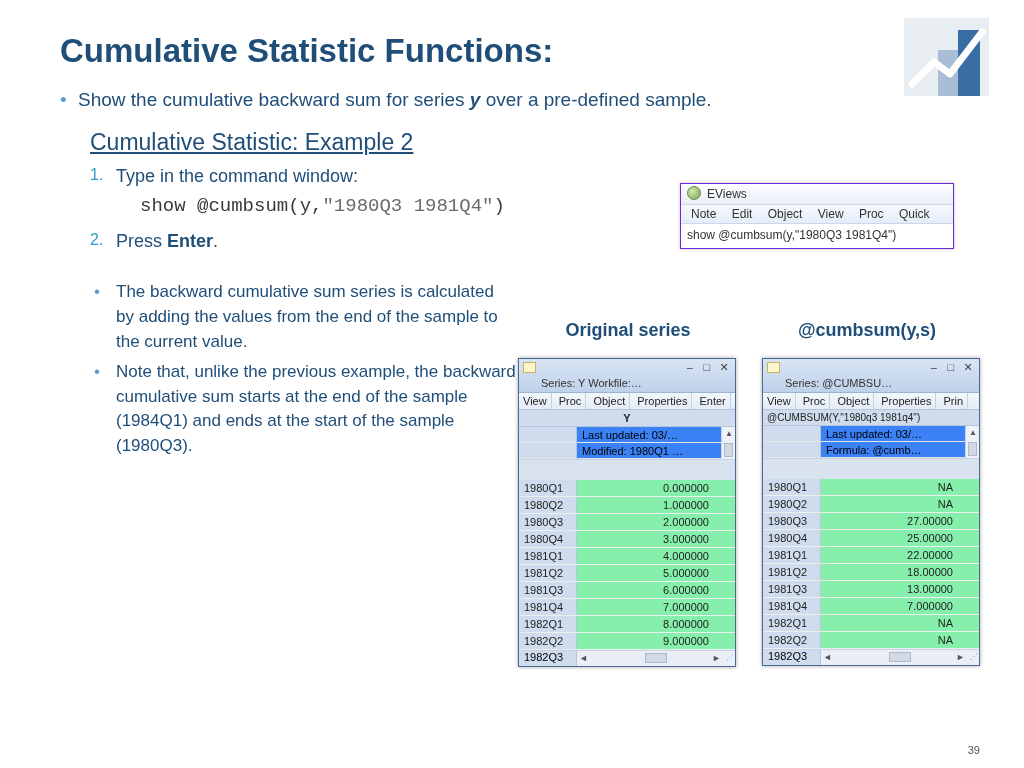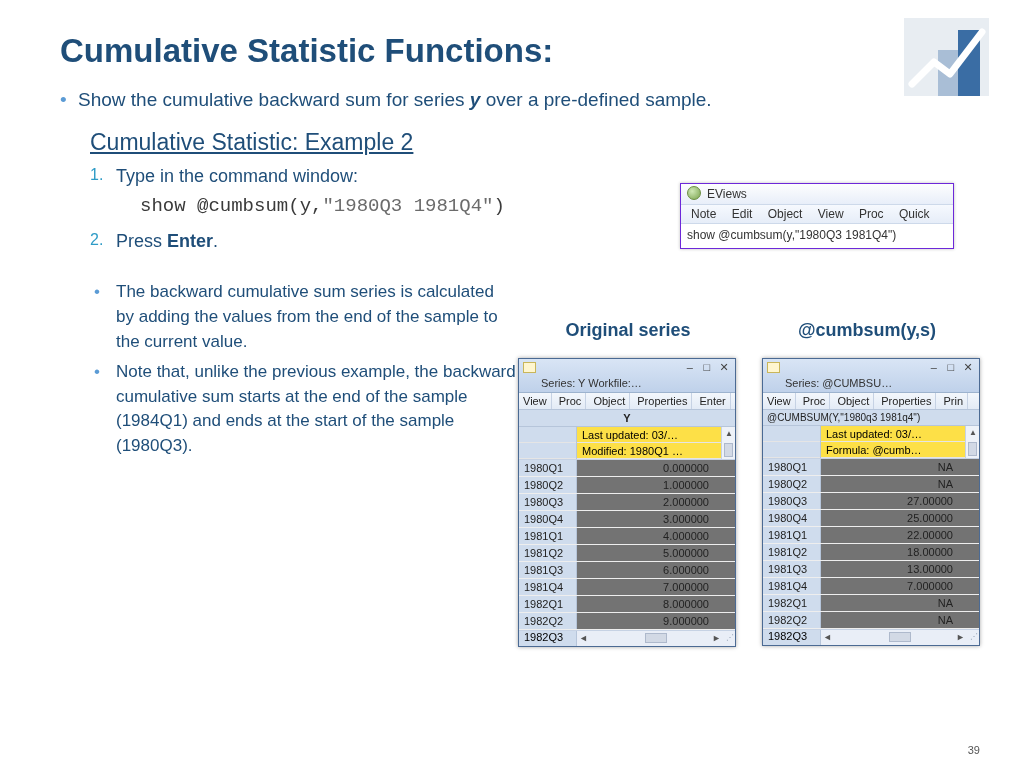--- a/index.html
+++ b/index.html
@@ -154,26 +154,26 @@
     font-size:11px;
     padding:2px;
     border-bottom:1px solid #b6c5da;
   }
   .sw-meta {
     display:flex;
     font-size:11px;
     border-bottom:1px solid #c6d2e4;
   }
   .sw-meta .lcol { width:58px; background:#cfdced; border-right:1px solid #b6c5da; }
-  .sw-meta .rcol { flex:1; background:#fde047; }
+  .sw-meta .rcol { flex:1; background:#3b82f6; }
   .sw-meta .line { height:16px; line-height:16px; padding:0 5px; border-bottom:1px solid #e5e5e5; overflow:hidden; white-space:nowrap; }
   .sw-scroll-ind { width:14px; background:#eef2f8; border-left:1px solid #c6d2e4; position:relative;}
   .sw-scroll-ind .up { position:absolute; top:2px; left:3px; font-size:8px; color:#555;}
   .sw-scroll-ind .thumb { position:absolute; top:16px; left:2px; width:9px; height:14px; background:#d2d9e5; border:1px solid #aeb9cc;}
-  .sw-table { background:#737373; }
+  .sw-table { background:#86efac;margin-top:20px; }
   .sw-row { display:flex; height:17px; line-height:17px; font-size:11px; border-bottom:1px solid #eee; }
   .sw-row .date { width:58px; background:#cfdced; border-right:1px solid #b6c5da; padding-left:5px; color:#222;}
   .sw-row .val { flex:1; text-align:right; padding-right:26px; color:#222;}
   .sw-footer {
     display:flex; height:16px; background:#e9eef7; border-top:1px solid #c6d2e4;
   }
   .sw-footer .date { width:58px; background:#cfdced; border-right:1px solid #b6c5da; padding-left:5px; font-size:11px;}
   .sw-footer .hscroll { flex:1; position:relative;}
   .sw-footer .lar { position:absolute; left:2px; top:2px; font-size:9px; color:#555;}
   .sw-footer .rar { position:absolute; right:14px; top:2px; font-size:9px; color:#555;}

